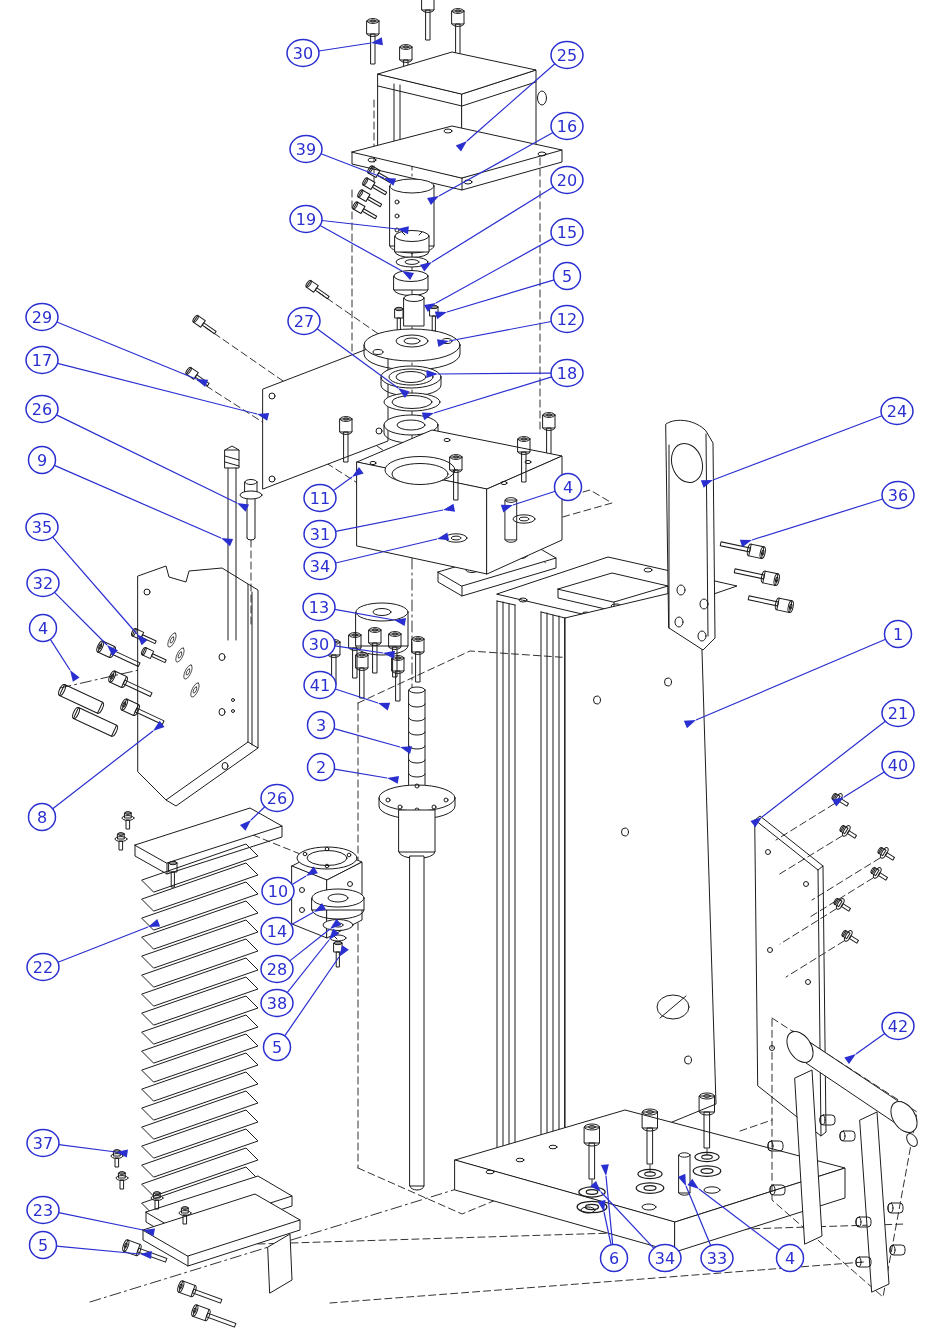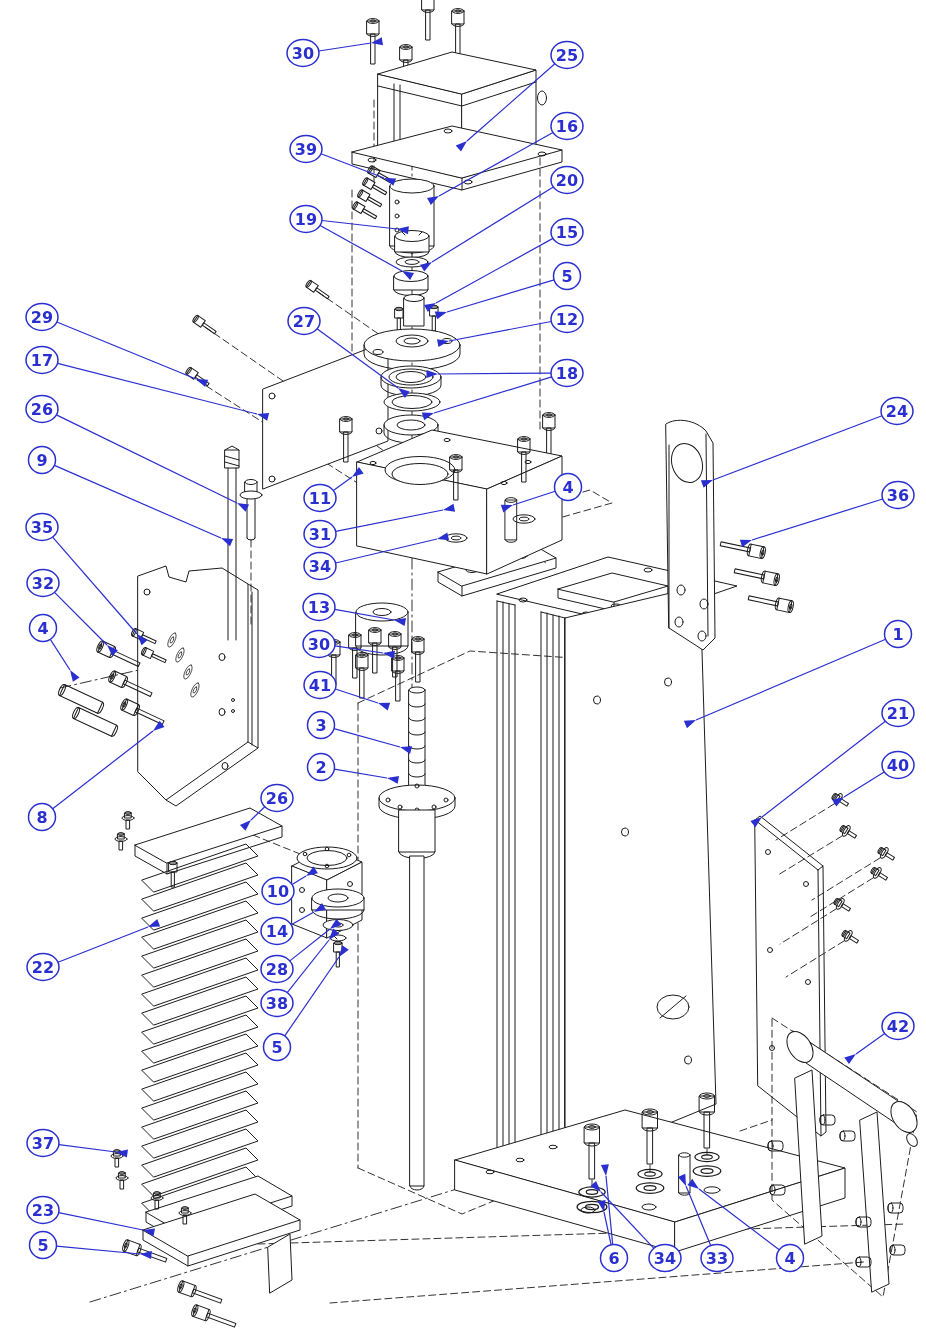--- a/index.html
+++ b/index.html
@@ -1,17 +1,17 @@
 <!DOCTYPE html>
 <html style="--bal: #2a2fd0;"><head>
 <meta charset="utf-8">
 <style>
   html,body{margin:0;padding:0;background:#ffffff;}
   body{font-family:"DejaVu Sans", sans-serif;}
-  .stage{width:926px;height:1329px;position:relative;background:#fff;font-weight:bold;}
+  .stage{width:926px;height:1329px;position:relative;background:#fff;}
   svg{display:block;}
   #art{stroke:#1c1c1c;stroke-width:1;fill:none;stroke-linejoin:round;stroke-linecap:round;}
   #art .wf{fill:#ffffff;}
   .dash{stroke-dasharray:7 4;stroke-width:0.9;}
   .dashdot{stroke-dasharray:11 4 2 4;stroke-width:0.9;}
   #balloons line{stroke:var(--bal,#2a2fd0);stroke-width:1.2;fill:none;}
   #balloons ellipse{fill:#ffffff;stroke:var(--bal,#2a2fd0);stroke-width:1.5;}
   #balloons text{fill:var(--bal,#2a2fd0);font-size:16px;text-anchor:middle;font-family:"DejaVu Sans",sans-serif;}
 </style>
 </head>

